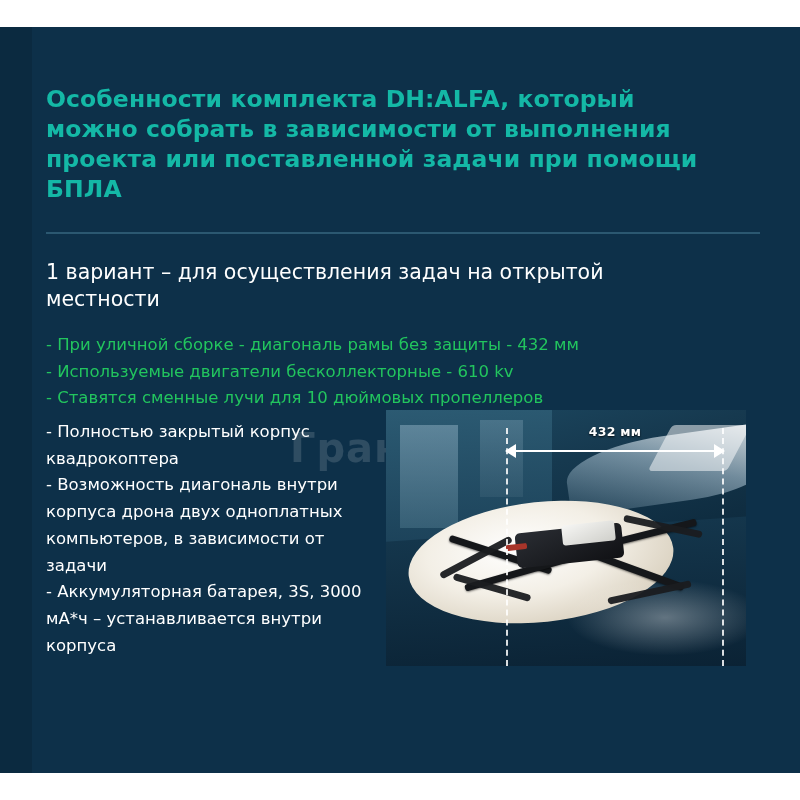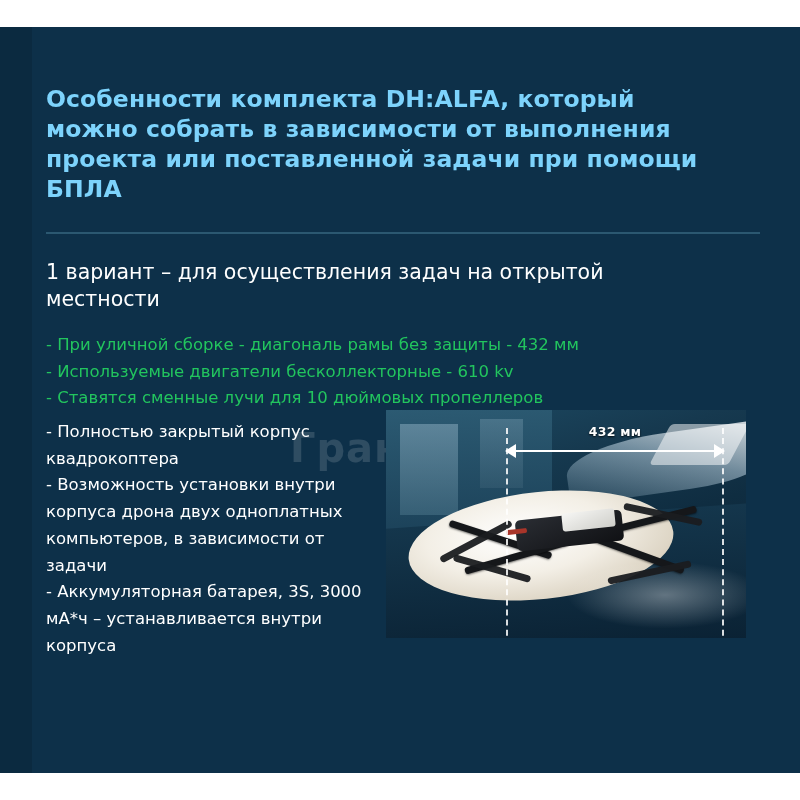--- a/index.html
+++ b/index.html
@@ -34,21 +34,21 @@
     left: 46px;
     top: 0;
     width: 716px;
     height: 100%;
   }
   .title-block {
     position: absolute;
     left: 0;
     top: 57px;
     width: 660px;
-    color: #7dd3fc;
+    color: #14b8a6;
     font-size: 23.5px;
     font-weight: bold;
     line-height: 1.28;
     letter-spacing: 0.1px;
   }
   .divider {
     position: absolute;
     left: 0;
     top: 205px;
     width: 714px;
@@ -86,21 +86,21 @@
   .bullets-wide div, .bullets-narrow div {
     white-space: pre-wrap;
   }
 
   
   .photo {
     position: absolute;
     left: 386px;
     top: 383px;
     width: 360px;
-    height: 228px;
+    height: 256px;
     overflow: hidden;
     background: #12344b;
   }
   .ph-sky {
     position: absolute;
     left: 0; top: 0; width: 100%; height: 100%;
     background: linear-gradient(165deg, #1d4a63 0%, #16394f 28%, #0f2d41 55%, #0a2030 100%);
   }
   .ph-wall {
     position: absolute;
@@ -268,21 +268,21 @@
     <div class="subtitle">1 вариант – для осуществления задач на открытой местности</div>
 
     <div class="bullets-wide">
       <div>- При уличной сборке - диагональ рамы без защиты - 432 мм</div>
       <div>- Используемые двигатели бесколлекторные - 610 kv</div>
       <div>- Ставятся сменные лучи для 10 дюймовых пропеллеров</div>
     </div>
 
     <div class="bullets-narrow">
       <div>- Полностью закрытый корпус квадрокоптера</div>
-      <div>- Возможность установки внутри корпуса дрона двух одноплатных компьютеров, в зависимости от задачи</div>
+      <div>- Возможность диагональ внутри корпуса дрона двух одноплатных компьютеров, в зависимости от задачи</div>
       <div>- Аккумуляторная батарея, 3S, 3000 мА*ч – устанавливается внутри корпуса</div>
     </div>
   </div>
 
   <div class="watermark">Гранд
 Регион</div>
 
   <div class="photo">
     <div class="ph-sky"></div>
     <div class="ph-wall"></div>

